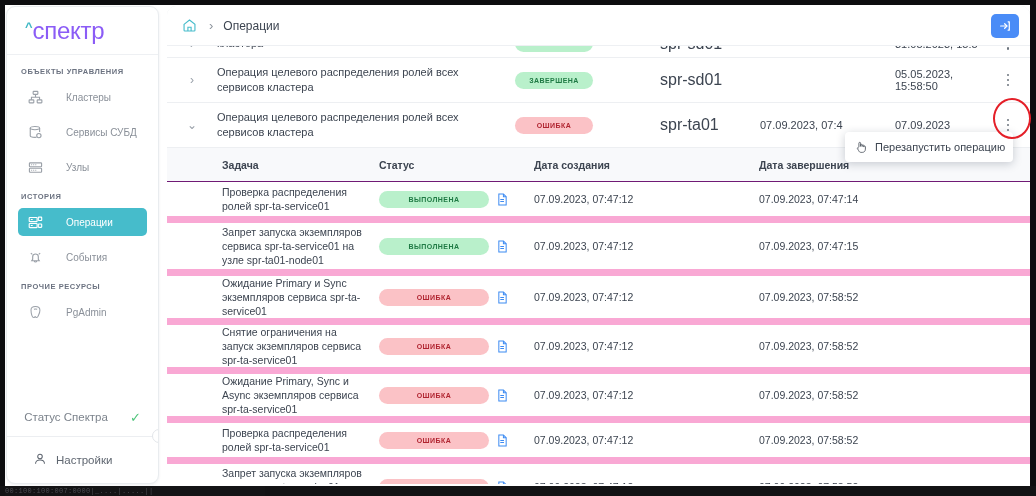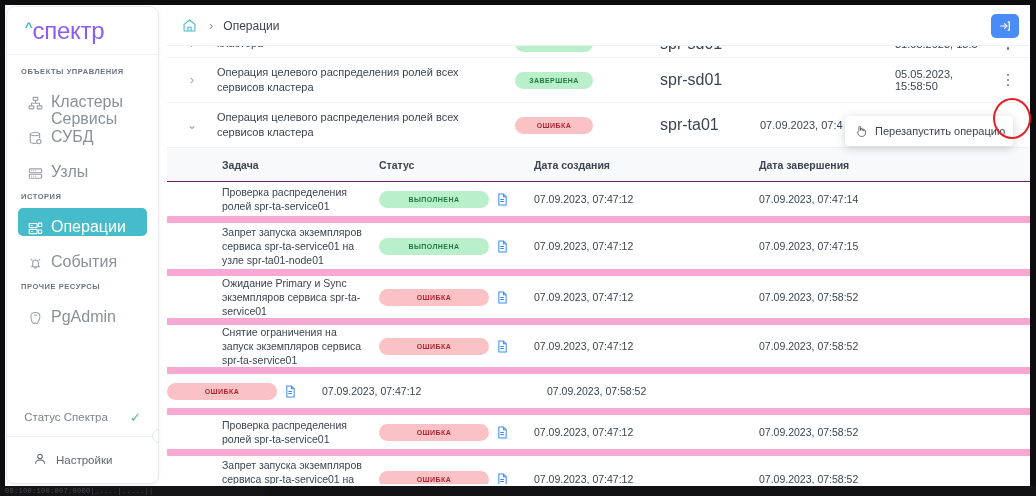--- a/index.html
+++ b/index.html
@@ -47,24 +47,24 @@
   .logo-caret { color:#3fb8c4; font-size:13px; font-weight:700; line-height:1; position:relative; top:-4px; }
   .logo-text {
     font-size: 24px; font-weight: 400; color:#8b5cf6; letter-spacing:-0.3px;
   }
   .nav-scroll { flex:1; padding-top: 12px; overflow:hidden; }
   .nav-group-title {
     font-size: 7.5px; font-weight: 700; color:#6b7280; letter-spacing:.55px;
     padding: 0 0 7px 14px; text-transform: uppercase;
   }
   .nav-item {
-    display:flex; align-items:flex-end; gap:8px;
+    display:flex; align-items:center; gap:23px;
     height: 28px; margin: 0 11px 7px 11px;
     padding-left: 10px; border-radius: 5px;
-    color:#8a9099; font-size:16px; cursor:pointer;
+    color:#8a9099; font-size:10px; cursor:pointer;
   }
   .nav-item .ico { width:15px; height:15px; display:flex; align-items:center; justify-content:center; flex:0 0 15px; }
   .nav-item svg { display:block; }
   .nav-item.active { background:#46bccb; color:#ffffff; }
   .nav-item.active svg { stroke:#ffffff; fill:none; }
   .nav-item svg { stroke:#9aa0a8; fill:none; }
   .nav-group-title.second { padding-top:4px; }
 
   .sidebar-footer { padding-bottom: 6px; }
   .status-row {
@@ -163,21 +163,21 @@
     font-size:10.5px; color:#3c4450; line-height:14px;
   }
   .sub-row .c-status { flex:0 0 155px; display:flex; align-items:center; gap:8px; }
   .sub-row .c-status .badge { width:110px; height:17px; }
   .doc-ico { width:11px; height:13px; cursor:pointer; flex:0 0 11px; }
   .sub-row .c-created { flex:0 0 225px; font-size:10.5px; color:#3c4450; }
   .sub-row .c-finished { flex:1; font-size:10.5px; color:#3c4450; }
 
   
   .popup {
-    position:absolute; left:845px; top:116px;
+    position:absolute; left:845px; top:132px;
     width:168px; height:30px;
     background:#ffffff; border-radius:4px;
     box-shadow: 0 2px 10px rgba(25,35,60,.22);
     display:flex; align-items:center; gap:7px;
     padding-left:10px;
     font-size:11px; color:#3c4450;
     z-index: 60; cursor:pointer;
   }
   .cursor-ico { width:13px; height:14px; flex:0 0 13px; }
 
@@ -421,20 +421,21 @@
           <path d="M2 1h5l3 3v9H2z"></path>
             <path d="M7 1v3h3"></path>
             <path d="M3.6 7h4M3.6 9.3h4"></path>
         </svg>
       </div>
       <div class="c-created">07.09.2023, 07:47:12</div>
       <div class="c-finished">07.09.2023, 07:58:52</div>
     </div>
 
     <div class="sub-row" style="min-height:41px;">
+      <div class="c-task">Ожидание Primary, Sync и Async экземпляров сервиса spr-ta-service01</div>
       <div class="c-status">
         <span class="badge err">ОШИБКА</span>
         <svg class="doc-ico" viewBox="0 0 12 14" fill="none" stroke="#3d8bf2" stroke-width="1.1">
           <path d="M2 1h5l3 3v9H2z"></path>
             <path d="M7 1v3h3"></path>
             <path d="M3.6 7h4M3.6 9.3h4"></path>
         </svg>
       </div>
       <div class="c-created">07.09.2023, 07:47:12</div>
       <div class="c-finished">07.09.2023, 07:58:52</div>

